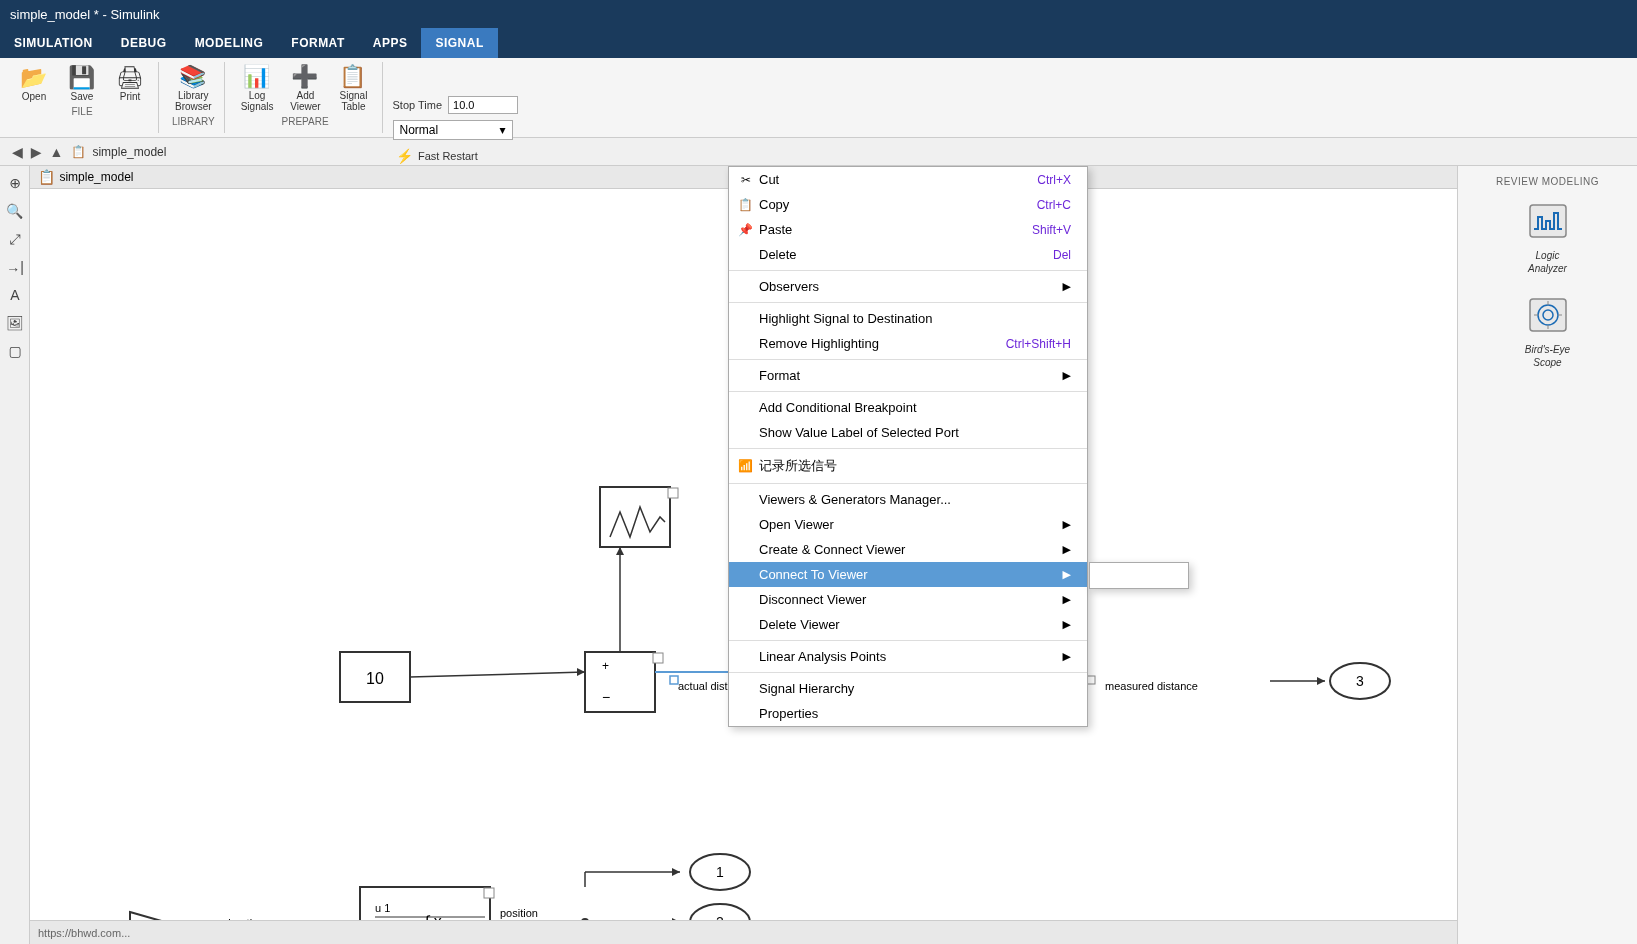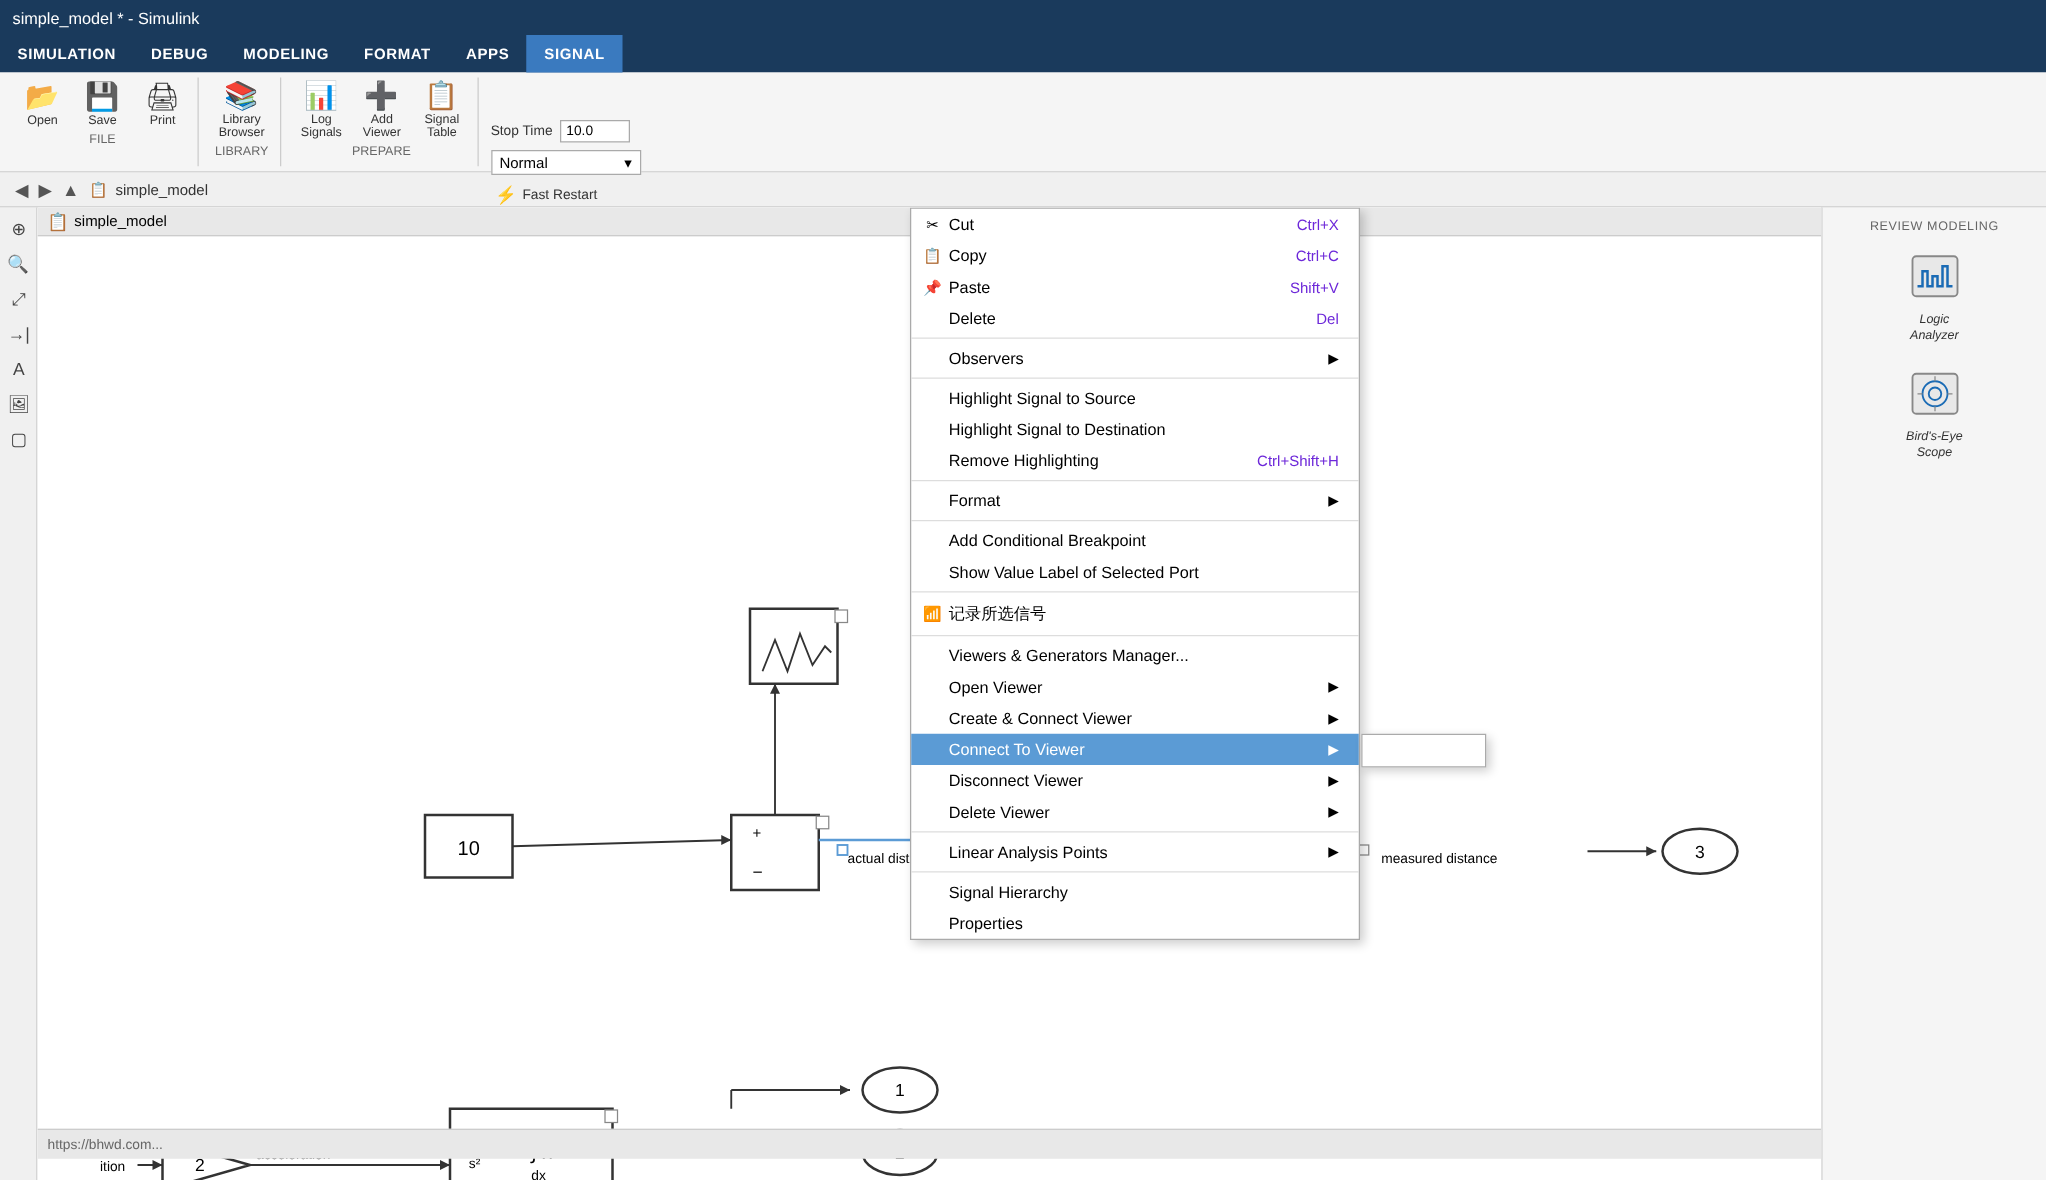--- a/index.html
+++ b/index.html
@@ -86,21 +86,21 @@
     .stoptime-row {
       display: flex;
       align-items: center;
       gap: 6px;
     }
     .stoptime-label { font-size: 11px; color: #333; }
     .stoptime-input {
       border: 1px solid #aaa;
       padding: 2px 4px;
       font-size: 11px;
-      width: 56px;
+      width: 70px;
       background: white;
     }
     .normal-dropdown {
       display: flex;
       align-items: center;
       border: 1px solid #aaa;
       background: white;
       padding: 2px 6px;
       font-size: 12px;
       width: 120px;
@@ -269,21 +269,21 @@
     
     .simulink-svg {
       position: absolute;
       top: 0; left: 0;
       width: 100%; height: 100%;
     }
 
     
     #statusbar {
       position: absolute;
-      bottom: 17px;
+      bottom: 0;
       left: 0;
       right: 0;
       height: 24px;
       background: #e8e8e8;
       border-top: 1px solid #ccc;
       display: flex;
       align-items: center;
       padding: 0 8px;
       font-size: 11px;
       color: #666;
@@ -510,24 +510,20 @@
       </div>
       <div class="ctx-separator"></div>
 
       <div class="ctx-item">
         <span class="ctx-icon"></span>
         <span>Observers</span>
         <span class="ctx-arrow">▶</span>
       </div>
       <div class="ctx-separator"></div>
 
-      <div class="ctx-item">
-        <span class="ctx-icon"></span>
-        <span>Highlight Signal to Source</span>
-      </div>
 
       <div class="ctx-item">
         <span class="ctx-icon"></span>
         <span>Highlight Signal to Destination</span>
       </div>
 
       <div class="ctx-item">
         <span class="ctx-icon"></span>
         <span>Remove Highlighting</span>
         <span class="ctx-shortcut">Ctrl+Shift+H</span>

